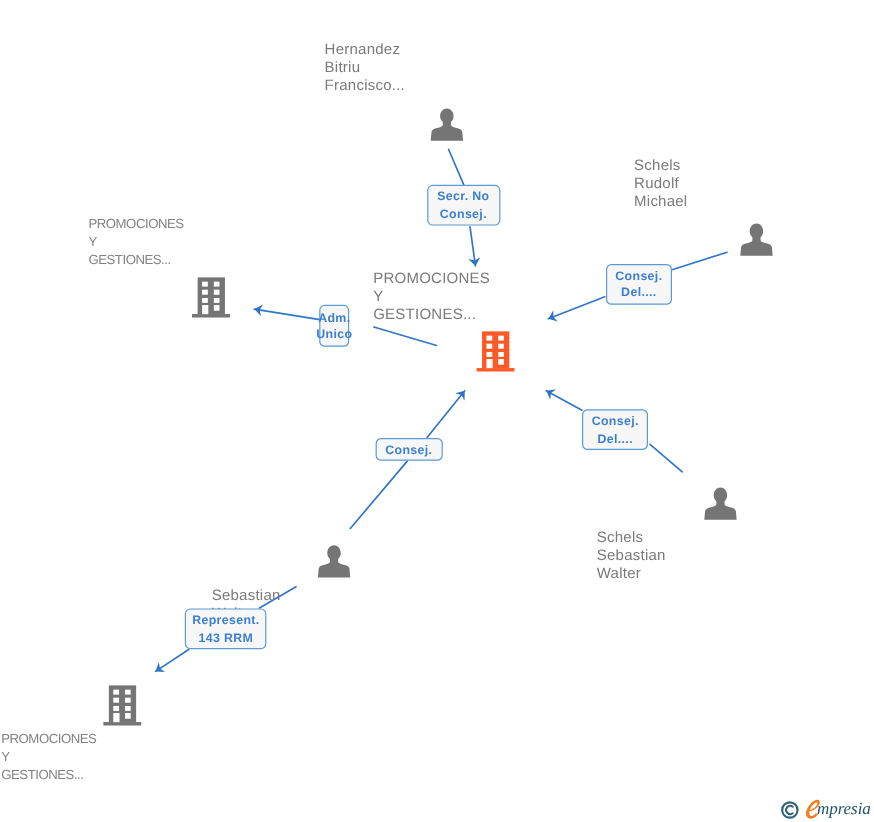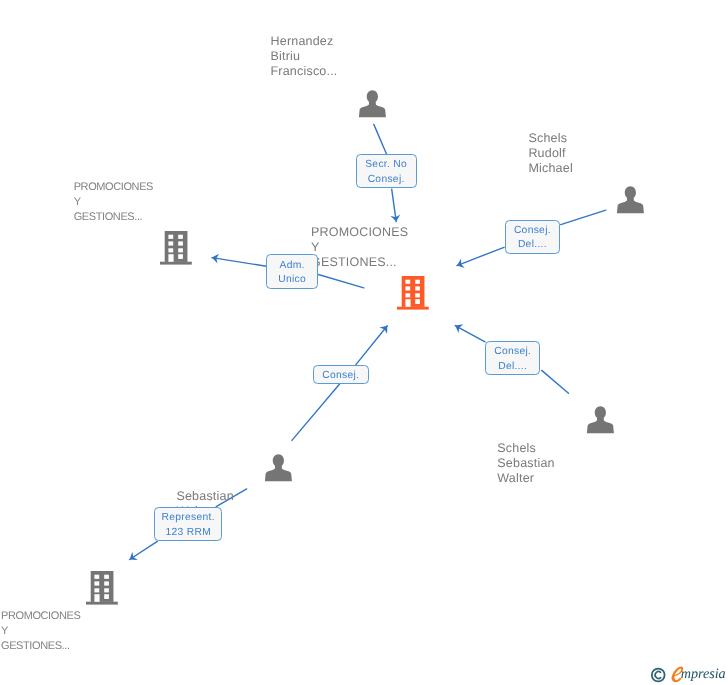--- a/index.html
+++ b/index.html
@@ -11,21 +11,21 @@
   svg#edges{position:absolute;left:0;top:0;width:728px;height:685px;pointer-events:none;}
   .node{position:absolute;}
   .node-label{position:absolute;color:#7a7a7a;font-size:12.5px;
               line-height:15px;white-space:pre-line;letter-spacing:0.2px;}
   .node-label.company{font-size:11px;letter-spacing:-0.4px;color:#828282;}
   .icon{position:absolute;}
   .elabel{position:absolute;box-sizing:border-box;border:1.5px solid #5b9bd5;
           border-radius:4.5px;background:#f7f7f7;color:#3c7fd0;font-size:10.3px;
           line-height:14.3px;text-align:center;white-space:pre-line;
           display:flex;align-items:center;justify-content:center;letter-spacing:0.3px;
-          padding-top:3px;}
+          padding-top:3px;font-weight:bold;}
   #logo{position:absolute;left:648px;top:663px;display:flex;align-items:baseline;}
 </style>
 </head>
 <body>
 
 <div id="stage">
 
   <svg id="edges" viewBox="0 0 728 685" xmlns="http://www.w3.org/2000/svg">
     <defs>
       <marker id="ah" markerWidth="12" markerHeight="12" refX="6.9" refY="5.3" orient="auto" markerUnits="userSpaceOnUse">
@@ -158,27 +158,27 @@
 GESTIONES...</div>
     </div>
 
   </div>
 
   <div id="labels-layer">
     <div class="elabel" style="left: 355.6px; top: 154.3px; width: 61.1px; height: 33.9px;">Secr.  No
 Consej.</div>
     <div class="elabel" style="left: 504.7px; top: 219.5px; width: 55.4px; height: 34.5px;">Consej.
 Del....</div>
-    <div class="elabel" style="left: 266.1px; top: 254.4px; width: 52px; height: 34.3px;">Adm.
+    <div class="elabel" style="left: 266.1px; top: 254.4px; width: 25px; height: 34.3px;">Adm.
 Unico</div>
     <div class="elabel" style="left: 312.8px; top: 364.8px; width: 55.8px; height: 19.5px;">Consej.</div>
     <div class="elabel" style="left: 485.1px; top: 341.2px; width: 55.2px; height: 34.2px;">Consej.
 Del....</div>
     <div class="elabel" style="left: 154.2px; top: 507.1px; width: 68.1px; height: 34.2px;">Represent.
-123 RRM</div>
+143 RRM</div>
   </div>
 
   <div id="logo">
     <svg width="80" height="24" viewBox="648 662 80 24">
       <g>
         <circle cx="658.2" cy="674.0" r="6.4" fill="none" stroke="#2d6577" stroke-width="1.8"></circle>
         <path d="M660.6,671.3 A3.4,3.4 0 1 0 660.6,676.7" fill="none" stroke="#2d6577" stroke-width="1.7" stroke-linecap="round"></path>
       </g>
       <path fill="#f57f20" d="
         M683.0,666.5 C682.1,665.2 680.4,665.3 678.9,666.1

